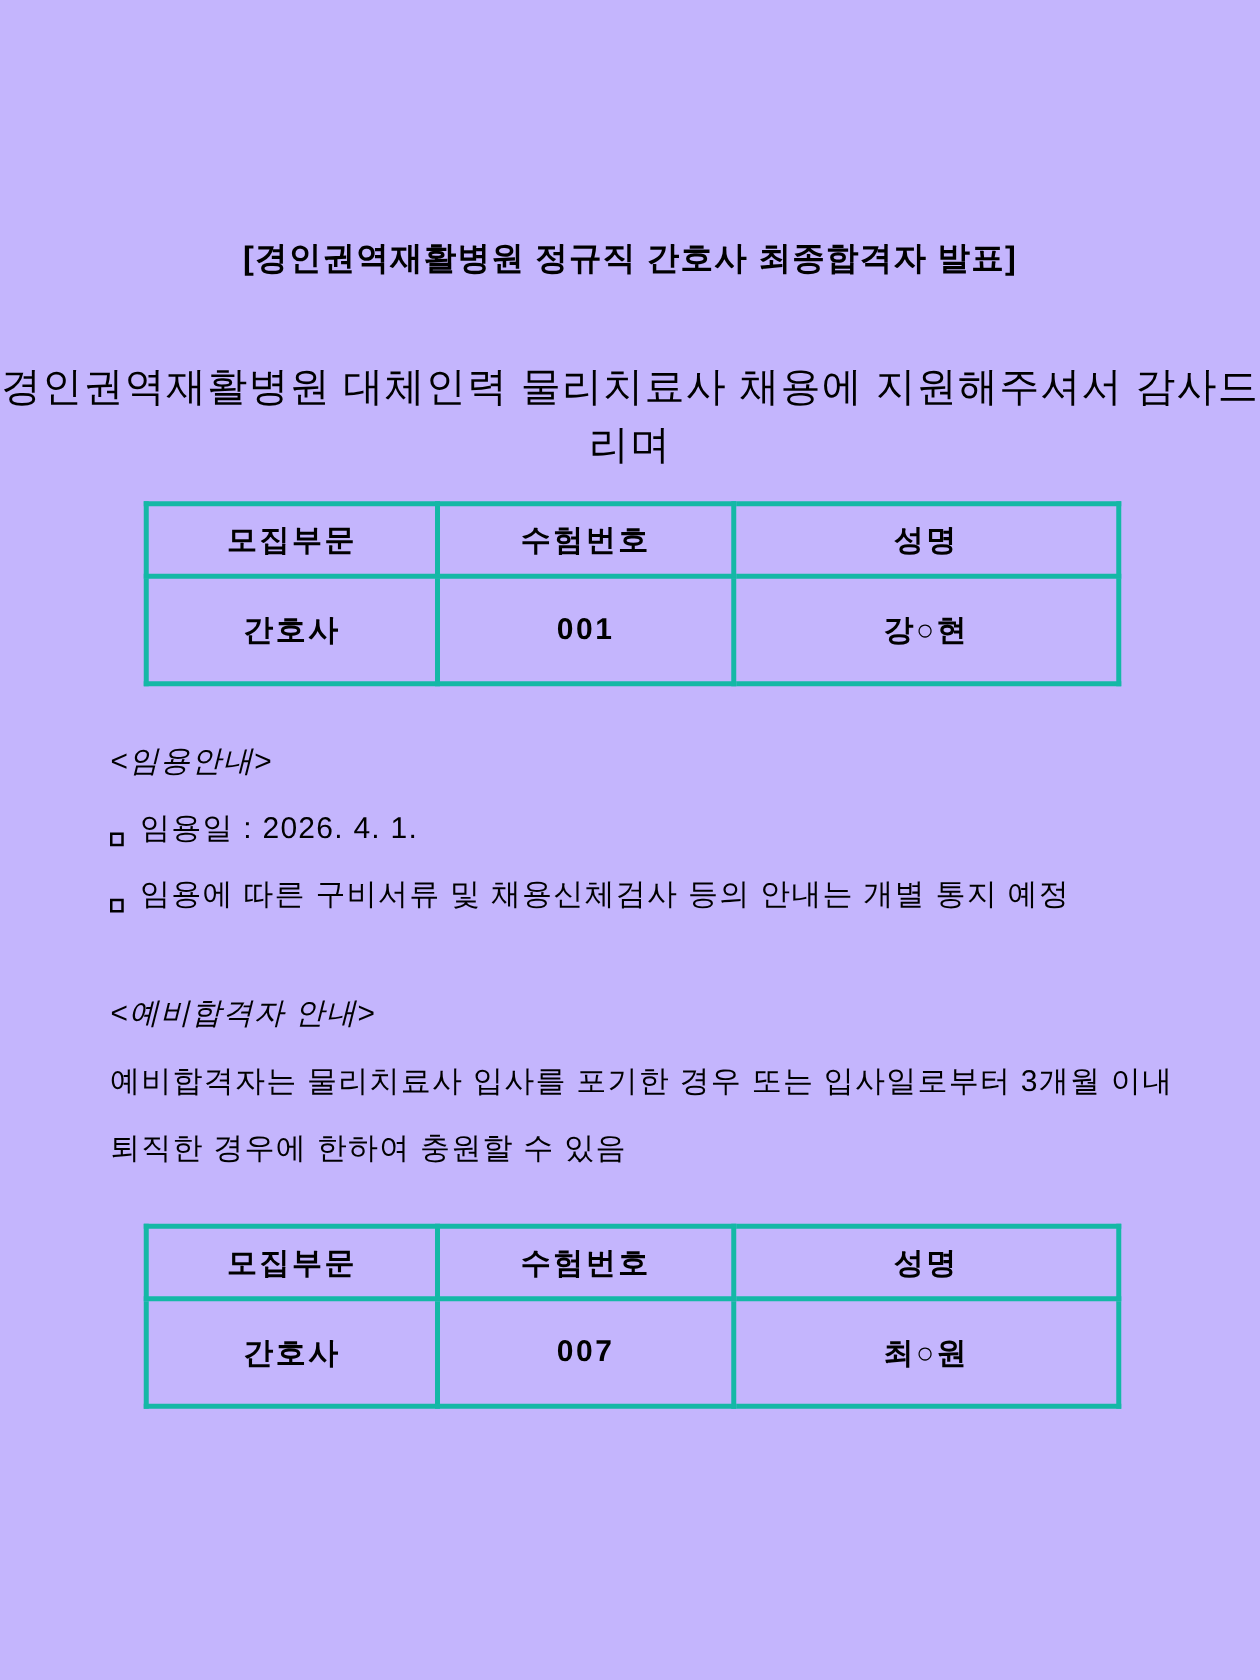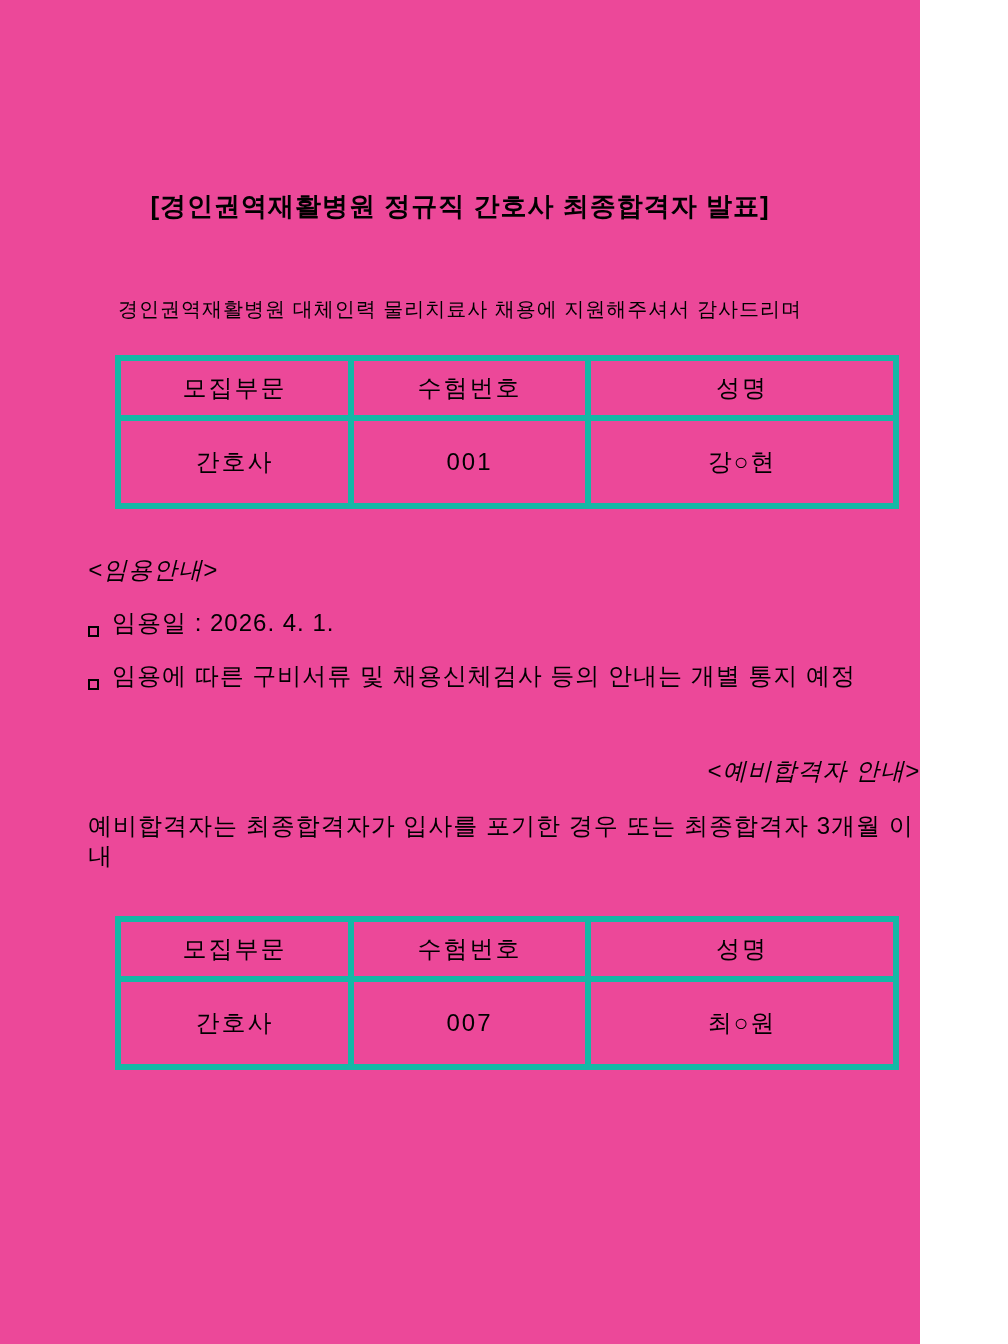--- a/index.html
+++ b/index.html
@@ -9,73 +9,73 @@
   }
   body {
     width: 1008px;
     height: 1344px;
     color: #000000;
     font-family: "Liberation Sans", "DejaVu Sans", sans-serif;
     overflow: hidden;
   }
   .page {
     position: relative;
-    width: 920px;
+    width: 1008px;
     height: 1344px;
-    background: #ec4899;
+    background: #c4b5fd;
   }
   .doc-title {
     margin: 0;
     padding-top: 188px;
     text-align: center;
     font-size: 26px;
     font-weight: 700;
     letter-spacing: 1px;
     line-height: 36px;
   }
   .intro {
     margin-top: 62px;
     text-align: center;
-    font-size: 20px;
+    font-size: 32px;
     font-weight: 400;
     letter-spacing: 1px;
   }
   .intro-line {
     line-height: 46px;
   }
   table.results {
     border-collapse: collapse;
     table-layout: fixed;
     width: 778px;
     margin-left: 115px;
     border: 4px solid #000000;
   }
   table.results th,
   table.results td {
-    border: 6px solid #14b8a6;
+    border: 4px solid #14b8a6;
     text-align: center;
     vertical-align: middle;
     font-size: 24px;
-    font-weight: 400;
+    font-weight: 700;
     letter-spacing: 2px;
     padding: 0;
   }
   table.results th { height: 54px; }
   table.results td { height: 82px; }
   .table-first { margin-top: 23px; }
   .table-second { margin-top: 45px; }
   .section-heading {
     margin-left: 88px;
     font-size: 24px;
     letter-spacing: 1px;
     line-height: 28px;
     font-style: italic;
   }
   .heading-appointment { margin-top: 47px; }
-  .heading-waitlist { margin-top: 67px; text-align: right; }
+  .heading-waitlist { margin-top: 67px; }
   .bullet-line {
     margin-left: 88px;
     font-size: 24px;
     letter-spacing: 1px;
     line-height: 28px;
     margin-top: 25px;
     display: flex;
     align-items: flex-end;
   }
   .bullet-square {
@@ -135,22 +135,23 @@
     <span>임용일 : 2026. 4. 1.</span>
   </div>
 
   <div class="bullet-line">
     <span class="bullet-square"></span>
     <span>임용에 따른 구비서류 및 채용신체검사 등의 안내는 개별 통지 예정</span>
   </div>
 
   <div class="section-heading heading-waitlist">&lt;예비합격자 안내&gt;</div>
 
-  <div class="body-line body-line-1">예비합격자는 최종합격자가 입사를 포기한 경우 또는 최종합격자 3개월 이내</div>
+  <div class="body-line body-line-1">예비합격자는 물리치료사 입사를 포기한 경우 또는 입사일로부터 3개월 이내</div>
 
+  <div class="body-line body-line-2">퇴직한 경우에 한하여 충원할 수 있음</div>
 
   <table class="results table-second">
     <colgroup>
       <col style="width:233px">
       <col style="width:237px">
       <col style="width:308px">
     </colgroup>
     <thead>
       <tr>
         <th>모집부문</th>

